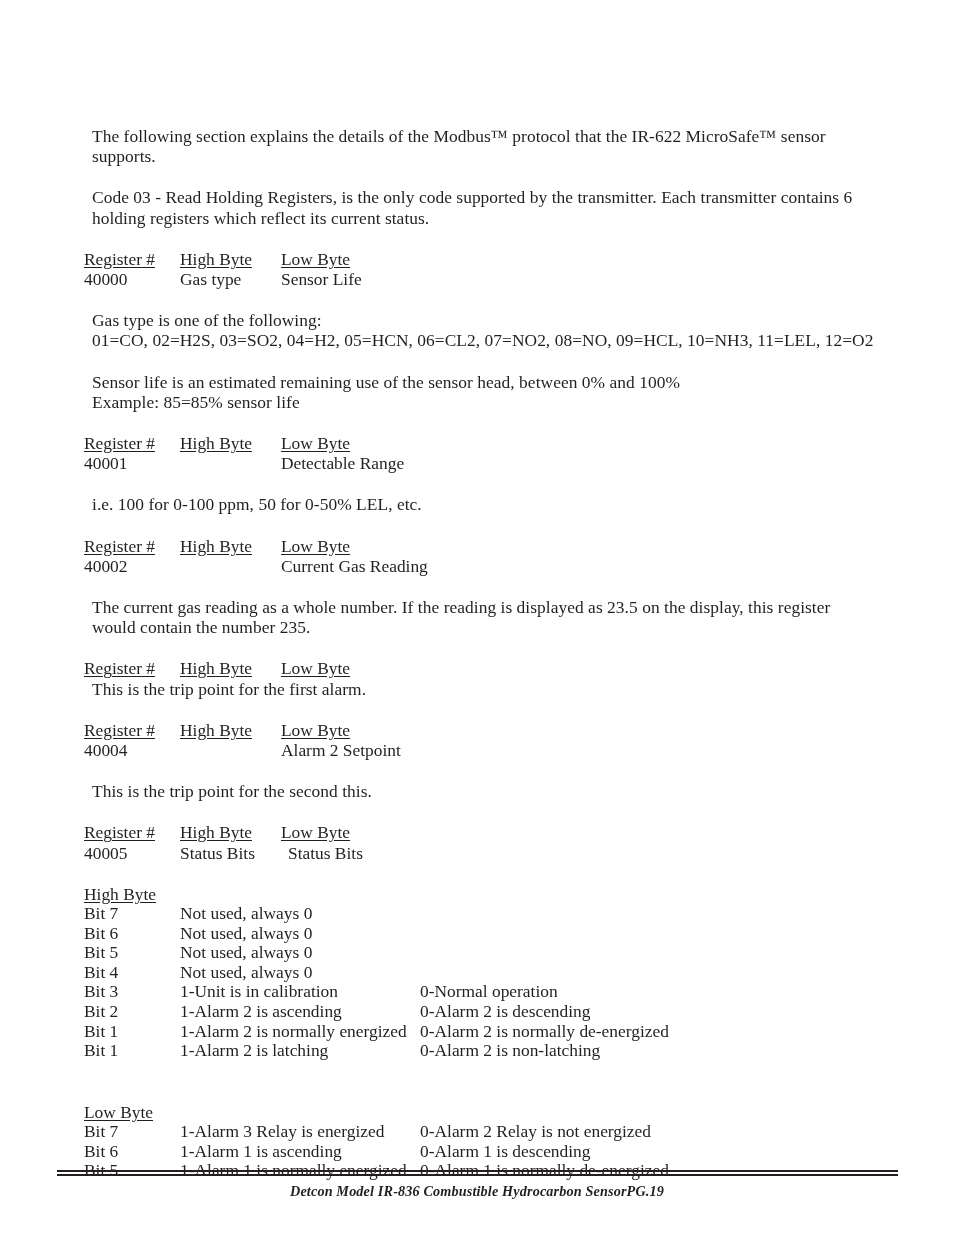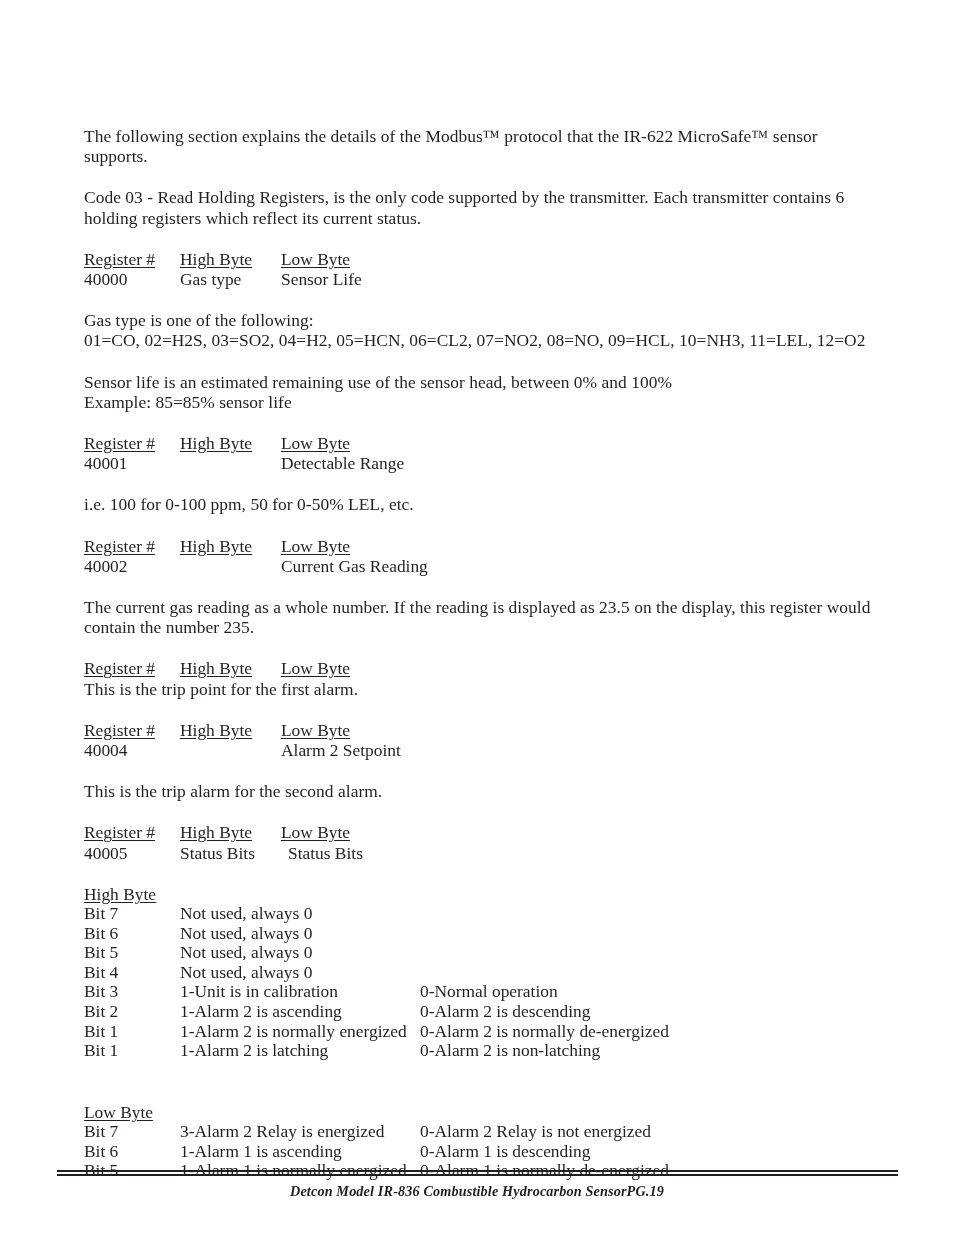--- a/index.html
+++ b/index.html
@@ -24,21 +24,21 @@
     left: 84px;
     top: 126px;
     width: 792px;
   }
 
   
   .para {
     font-size: 17.4px;
     line-height: 20.2px;
     text-align: left;
-    margin: 0 0 0 0;
+    margin: 0 0 0 8px;
     letter-spacing: 0.05px;
   }
   .gap-lg { height: 21px; }
   .gap-md { height: 20px; }
 
   
   .regtable {
     font-size: 17.4px;
     line-height: 20.2px;
     border-collapse: collapse;
@@ -217,21 +217,21 @@
       <tr>
         <td class="col-reg">40004</td>
         <td class="col-high"></td>
         <td class="col-low">Alarm 2 Setpoint</td>
       </tr>
     </tbody>
       </table>
 
     <div class="gap-lg"></div>
 
-    <p class="para">This is the trip alarm for the second alarm.</p>
+    <p class="para">This is the trip point for the second this.</p>
 
     <div class="gap-lg"></div>
 
     <table class="regtable">
       <tbody>
           <tr class="hdr">
         <td class="col-reg"><span>Register #</span></td>
         <td class="col-high"><span>High Byte</span></td>
         <td class="col-low"><span>Low Byte</span></td>
       </tr>
@@ -296,21 +296,21 @@
     <div class="gap-lg"></div>
     <div class="gap-md"></div>
 
     <div class="bitgroup-title">
       <span>Low Byte</span>
     </div>
     <table class="bittable">
       <tbody>
           <tr>
         <td class="bit-col-label">Bit 7</td>
-        <td class="bit-col-one">3-Alarm 2 Relay is energized</td>
+        <td class="bit-col-one">1-Alarm 3 Relay is energized</td>
         <td class="bit-col-zero">0-Alarm 2 Relay is not energized</td>
       </tr>
       <tr>
         <td class="bit-col-label">Bit 6</td>
         <td class="bit-col-one">1-Alarm 1 is ascending</td>
         <td class="bit-col-zero">0-Alarm 1 is descending</td>
       </tr>
       <tr>
         <td class="bit-col-label">Bit 5</td>
         <td class="bit-col-one">1-Alarm 1 is normally energized</td>

